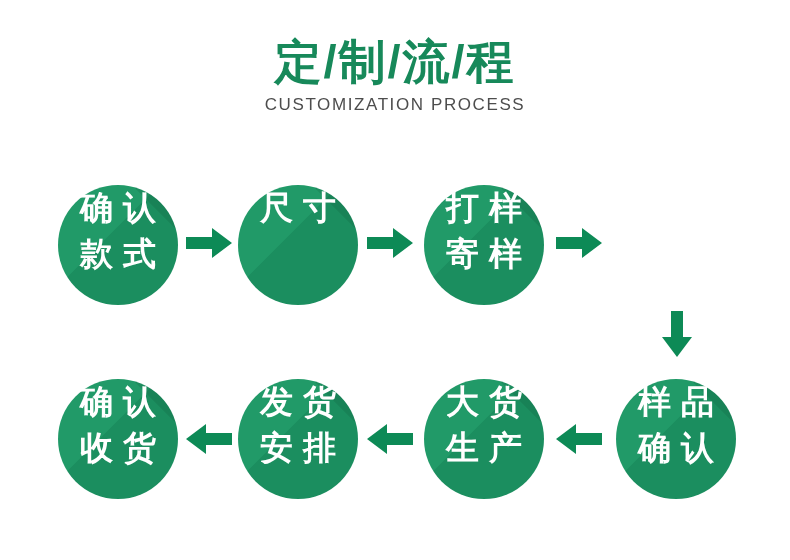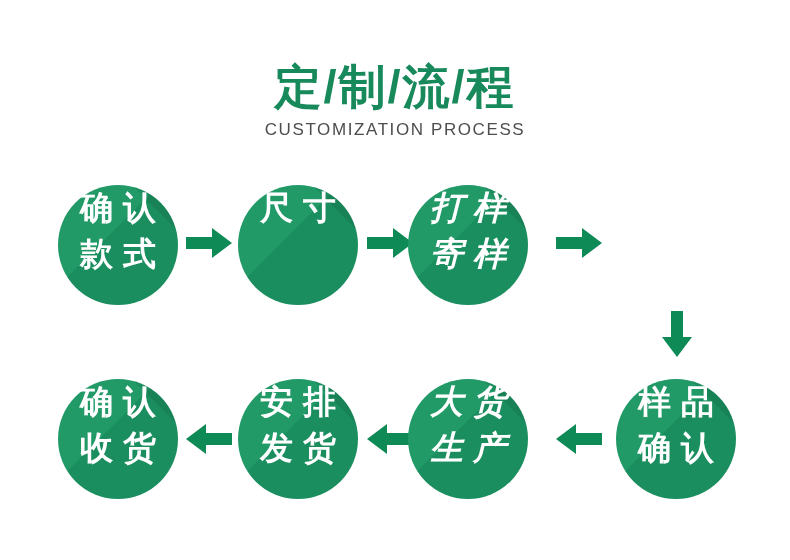--- a/index.html
+++ b/index.html
@@ -15,21 +15,21 @@
   html,body{margin:0;padding:0;}
   body{
     width:790px;height:560px;
     background:var(--page-bg);
     position:relative;overflow:hidden;
     font-family:"Liberation Sans","DejaVu Sans",sans-serif;
   }
   .stage{position:absolute;inset:0;}
 
   
-  .header{position:absolute;top:61px;left:0;width:790px;text-align:center;}
+  .header{position:absolute;top:36px;left:0;width:790px;text-align:center;}
   .title{
     margin:0;
     font-size:47px;line-height:1.1;font-weight:800;
     color:var(--title-green);
     letter-spacing:2px;
   }
   .subtitle{
     margin:7px 0 0 0;
     font-size:17px;font-weight:400;
     color:var(--subtitle-gray);
@@ -49,21 +49,21 @@
     display:block;
     color:var(--step-text);
     font-size:33px;font-weight:700;line-height:46px;
     letter-spacing:10px;padding-left:10px;
     white-space:nowrap;
   }
   .r1{top:185px;}
   .r2{top:379px;}
   .c1{left:58px;}
   .c2{left:238px;}
-  .c3{left:408px;font-style:italic;}
+  .c3{left:424px;}
   .c4{left:616px;}
 
   
   .arrow{position:absolute;}
   .arrow svg{display:block;}
   .arrow path{fill:var(--arrow-green);}
   .a-right.r1a{top:227px;}
   .a-left.r2a{top:423px;}
   .ax1{left:186px;}
   .ax2{left:367px;}
@@ -125,22 +125,22 @@
     <span class="ln">收货</span>
   </div>
 
   <div class="arrow a-left r2a ax1">
     <svg width="46" height="32" viewBox="0 0 46 32">
         <path d="M0 10 H26 V1 L46 16 L26 31 V22 H0 Z"></path>
       </svg>
   </div>
 
   <div class="circle r2 c2">
+    <span class="ln">发货</span>
     <span class="ln">安排</span>
-    <span class="ln">发货</span>
   </div>
 
   <div class="arrow a-left r2a ax2">
     <svg width="46" height="32" viewBox="0 0 46 32">
         <path d="M0 10 H26 V1 L46 16 L26 31 V22 H0 Z"></path>
       </svg>
   </div>
 
   <div class="circle r2 c3">
     <span class="ln">大货</span>

